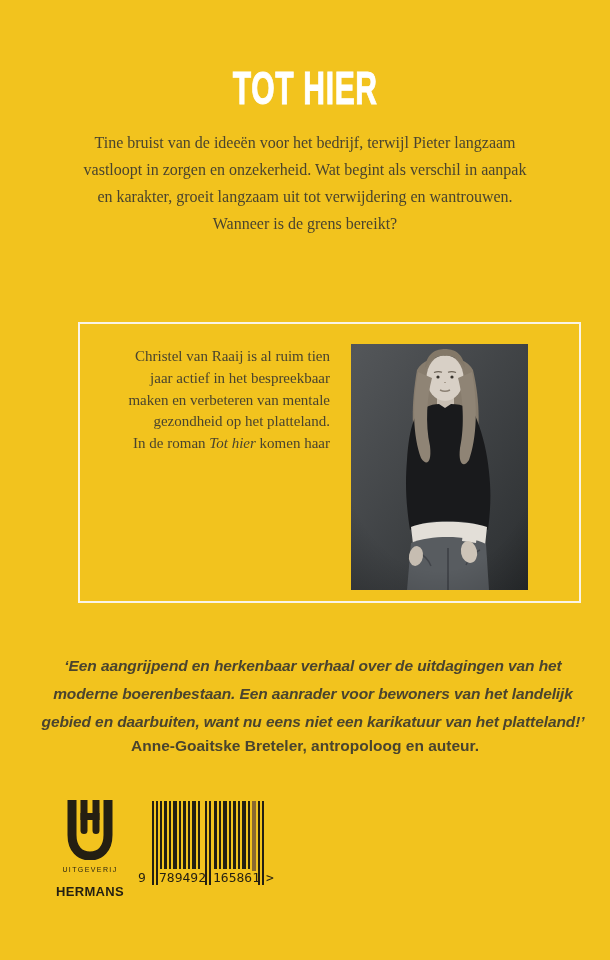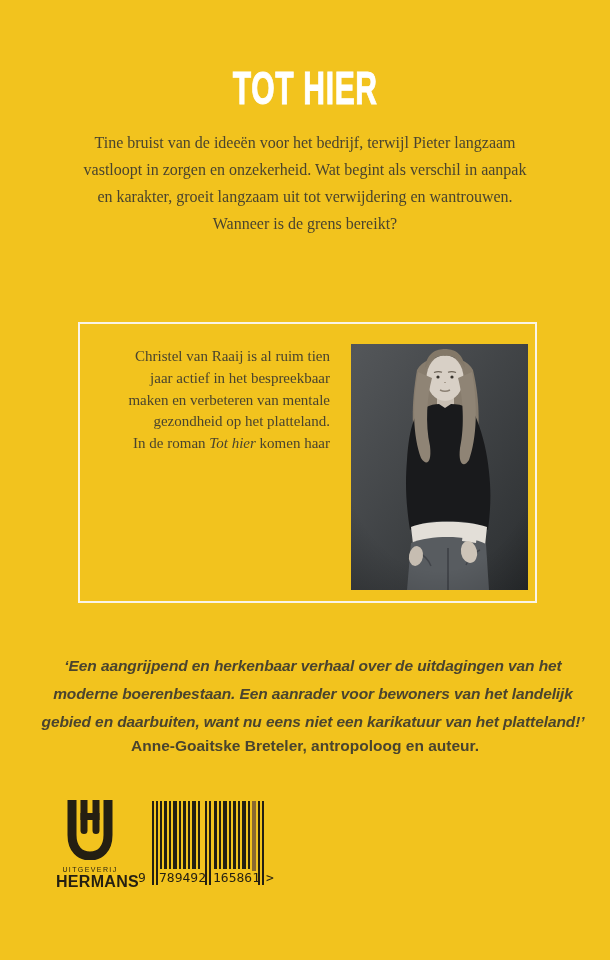--- a/index.html
+++ b/index.html
@@ -24,21 +24,21 @@
     letter-spacing:1px;-webkit-text-stroke:1px var(--title);
   }
   
   .synopsis{
     position:absolute;top:129px;left:20px;right:20px;text-align:center;
     font-size:16px;line-height:27px;color:var(--text);
   }
   .prelines{white-space:pre-line;}
   
   .bio-box{
-    position:absolute;left:78px;top:322px;width:459px;height:281px;
+    position:absolute;left:78px;top:322px;width:503px;height:281px;
     border:2px solid var(--box-border);
   }
   .bio-text{
     position:absolute;left:12px;top:22px;width:238px;text-align:right;
     font-size:15px;line-height:21.8px;color:var(--text);
   }
   .bio-text em{font-style:italic;}
   .photo{
     position:absolute;left:271px;top:20px;width:177px;height:246px;
     overflow:hidden;
@@ -55,21 +55,21 @@
     font-family:"Liberation Sans",sans-serif;font-weight:700;
     font-size:15.5px;color:var(--text);
   }
   
   .publisher{
     position:absolute;left:56px;top:800px;width:68px;text-align:center;
     color:var(--ink);font-family:"Liberation Sans",sans-serif;
   }
   .pub-mark svg{display:block;margin:0 auto;}
   .pub-line1{font-size:7px;letter-spacing:1.4px;font-weight:400;margin-top:6px;}
-  .pub-line2{font-size:16px;font-weight:700;letter-spacing:0.3px;margin-top:0;}
+  .pub-line2{font-size:13px;font-weight:700;letter-spacing:0.3px;margin-top:11px;}
   
   .barcode{position:absolute;left:152px;top:801px;width:150px;height:90px;color:var(--ink);}
   .bars{position:absolute;left:0;top:0;}
   .digits{
     position:absolute;top:69px;left:0;width:140px;height:18px;
     font-family:"DejaVu Sans Mono",monospace;font-size:13px;color:var(--ink);
   }
   .digits span{position:absolute;top:0;}
   .d-lead{left:-14px;}
   .d-g1{left:7px;text-align:right;}

